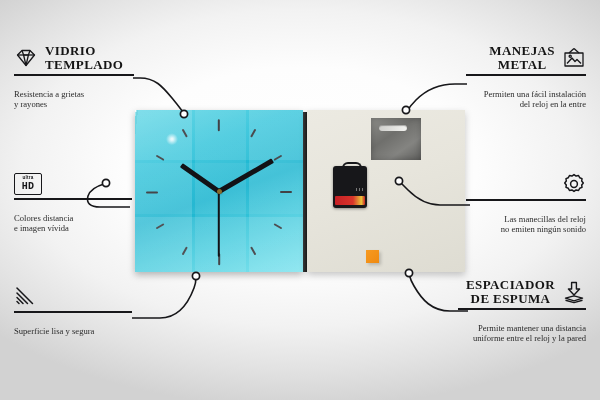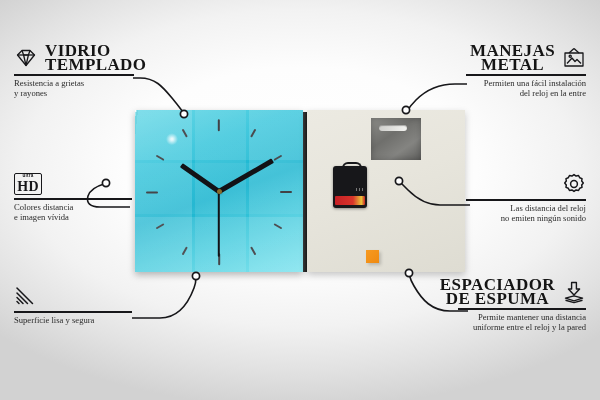--- a/index.html
+++ b/index.html
@@ -59,31 +59,31 @@
   .mech .loop{position:absolute;left:9px;top:-4px;width:16px;height:9px;border:2px solid #17171a;border-bottom:none;border-radius:6px 6px 0 0;}
   .mech .label{position:absolute;left:2px;bottom:3px;width:30px;height:9px;background:linear-gradient(90deg,#c62026 0%,#d8342a 60%,#e8c23a 88%,#c62026 100%);border-radius:1px;}
   .mech .dots{position:absolute;right:3px;top:22px;width:8px;height:3px;background:repeating-linear-gradient(90deg,#777 0 1px,transparent 1px 3px);}
   .foam{position:absolute;left:59px;top:140px;width:13px;height:13px;background:linear-gradient(135deg,#f79a21,#ef8a10);
     box-shadow:2px 2px 3px rgba(0,0,0,.18);}
   
   .callout{position:absolute;}
   .callout .head{display:flex;align-items:center;gap:7px;}
   .callout.left .head{justify-content:flex-start;}
   .callout.right .head{justify-content:flex-end;}
-  .ttl{font-family:"Liberation Serif", serif;font-size:17px;line-height:13.5px;letter-spacing:.4px;
+  .ttl{font-family:"Liberation Serif", serif;font-size:13px;line-height:13.5px;letter-spacing:.4px;
     color:#151515;font-weight:700;text-transform:uppercase;white-space:pre-line;}
   .callout.right .ttl{text-align:center;}
   .rule{height:1.6px;background:#17171a;margin-top:3px;}
-  .sub{font-family:"Liberation Serif", serif;font-size:8.6px;line-height:10.4px;color:#2b2b2b;margin-top:2px;white-space:pre-line;}
+  .sub{font-family:"Liberation Serif", serif;font-size:8.6px;line-height:10.4px;color:#2b2b2b;margin-top:13px;white-space:pre-line;}
   .callout.right .sub{text-align:right;}
   .ico{width:24px;height:24px;flex:0 0 24px;display:block;}
   .hdicon{width:26px;height:20px;flex:0 0 26px;border:1.6px solid #17171a;border-radius:2px;
     display:flex;flex-direction:column;align-items:center;justify-content:center;line-height:1;}
   .hdicon .u{font-family:"Liberation Sans", sans-serif;font-size:4.6px;font-weight:700;letter-spacing:.2px;color:#17171a;}
-  .hdicon .h{font-family:Liberation Serif, serif;font-size:14px;font-weight:700;letter-spacing:.3px;color:#17171a;margin-top:.5px;}
+  .hdicon .h{font-family:Liberation Mono, monospace;font-size:10px;font-weight:700;letter-spacing:.3px;color:#17171a;margin-top:.5px;}
   svg.leader{position:absolute;left:0;top:0;width:600px;height:400px;pointer-events:none;}
 </style>
 </head>
 <body>
 
 <div id="stage">
 
   <div class="product">
 
     <div class="clock">
@@ -208,21 +208,21 @@
   <div class="callout right" style="left:466px;top:172px;width:120px;">
     <div class="head">
       <svg class="ico" viewBox="0 0 24 24">
         <g fill="none" stroke="#17171a" stroke-width="1.5" stroke-linejoin="round">
           <path d="M12,2.6 l2.1,1.5 2.4,-0.6 1.2,2.2 2.3,0.9 -0.3,2.5 1.6,1.9 -1.6,1.9 0.3,2.5 -2.3,0.9 -1.2,2.2 -2.4,-0.6 -2.1,1.5 -2.1,-1.5 -2.4,0.6 -1.2,-2.2 -2.3,-0.9 0.3,-2.5 -1.6,-1.9 1.6,-1.9 -0.3,-2.5 2.3,-0.9 1.2,-2.2 2.4,0.6 Z"></path>
           <circle cx="12" cy="12" r="3.4"></circle>
         </g>
       </svg>
     </div>
     <div class="rule"></div>
-    <div class="sub">Las distancia del reloj
+    <div class="sub">Las manecillas del reloj
 no emiten ningún sonido</div>
   </div>
 
   <div class="callout right" style="left:458px;top:278px;width:128px;">
     <div class="head">
       <div class="ttl">ESPACIADOR
 DE ESPUMA</div>
       <svg class="ico" viewBox="0 0 24 24">
         <g fill="none" stroke="#17171a" stroke-width="1.4" stroke-linejoin="round">
           <path d="M9.6,2.5 h4.8 v6.5 h3.2 L12,15 L6.4,9 h3.2 Z"></path>

